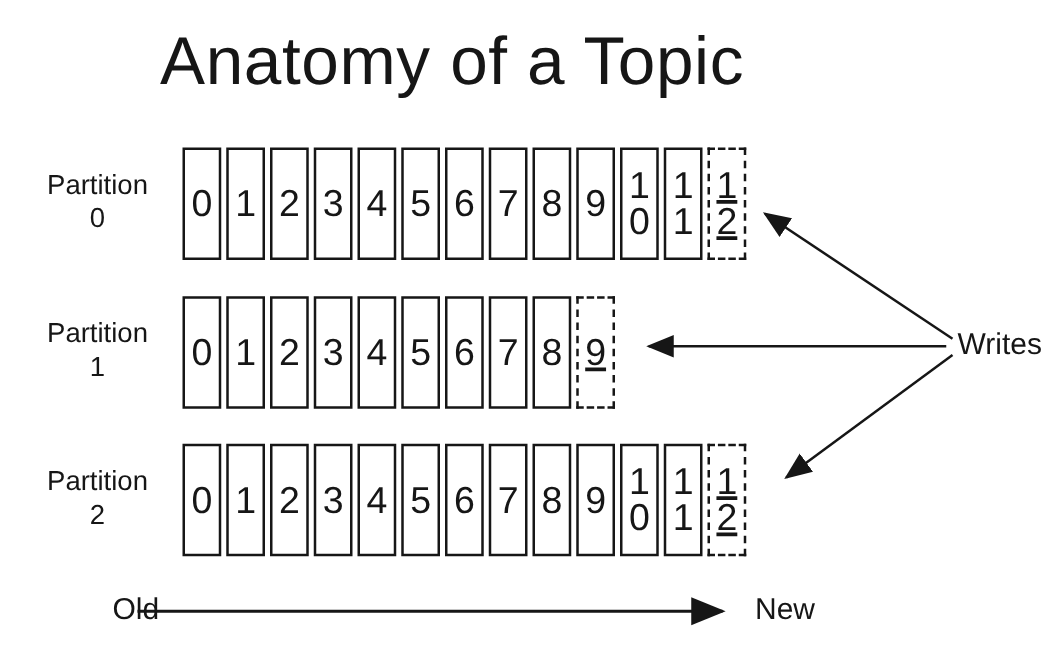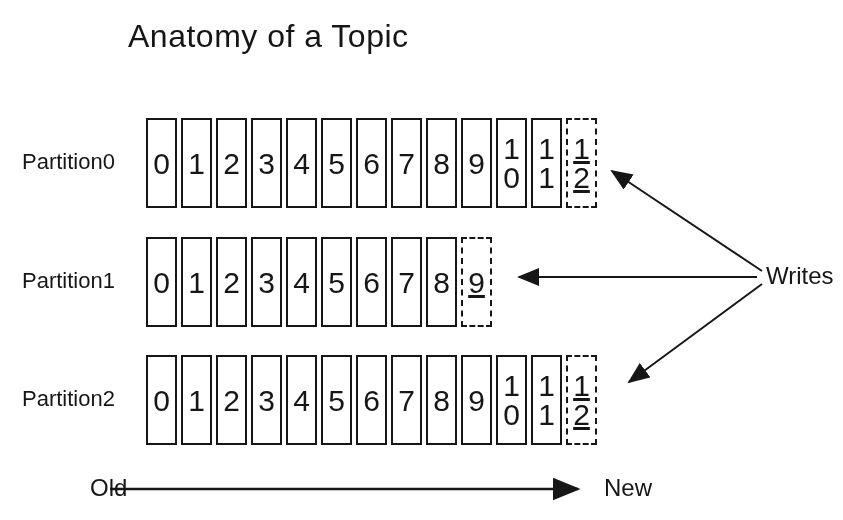--- a/index.html
+++ b/index.html
@@ -9,37 +9,37 @@
     height: 520px;
     background: #ffffff;
     font-family: "Liberation Sans", sans-serif;
     color: #161616;
     overflow: hidden;
   }
   .title {
     position: absolute;
     left: 128px;
     top: 18px;
-    font-size: 32px;
+    font-size: 54px;
     font-weight: 500;
     letter-spacing: 0.5px;
     white-space: nowrap;
   }
   .row { position: absolute; left: 0; width: 100%; height: 90px; }
   .plabel {
     position: absolute;
     left: 22px;
     top: 50%;
     transform: translateY(-54%);
     width: 112px;
     text-align: center;
     font-size: 22px;
     line-height: 27px;
     display: flex;
-    flex-direction: row;
+    flex-direction: column;
   }
   .cells {
     position: absolute;
     left: 146px;
     top: 0;
     display: flex;
     gap: 4px;
   }
   .cell {
     box-sizing: border-box;

